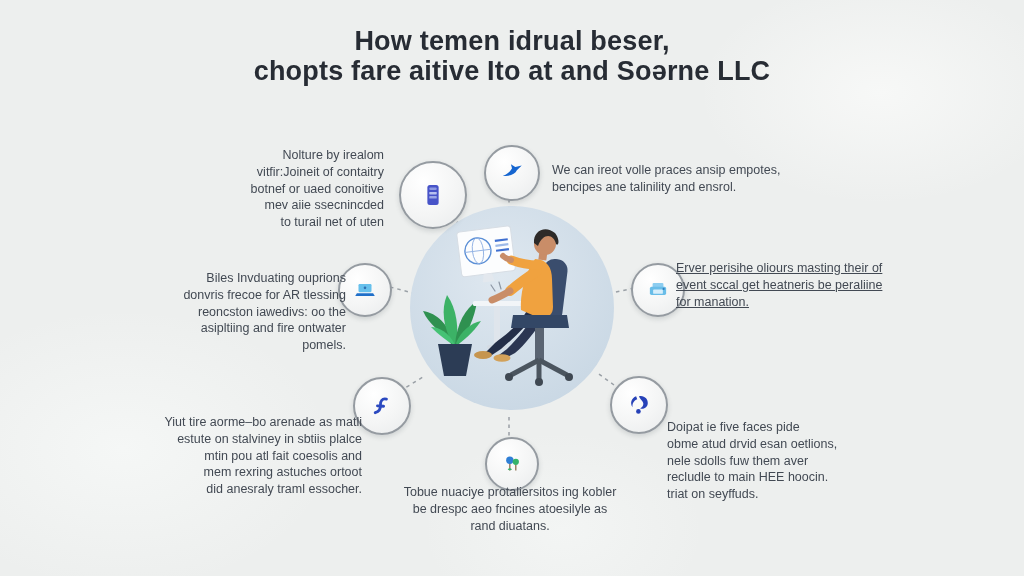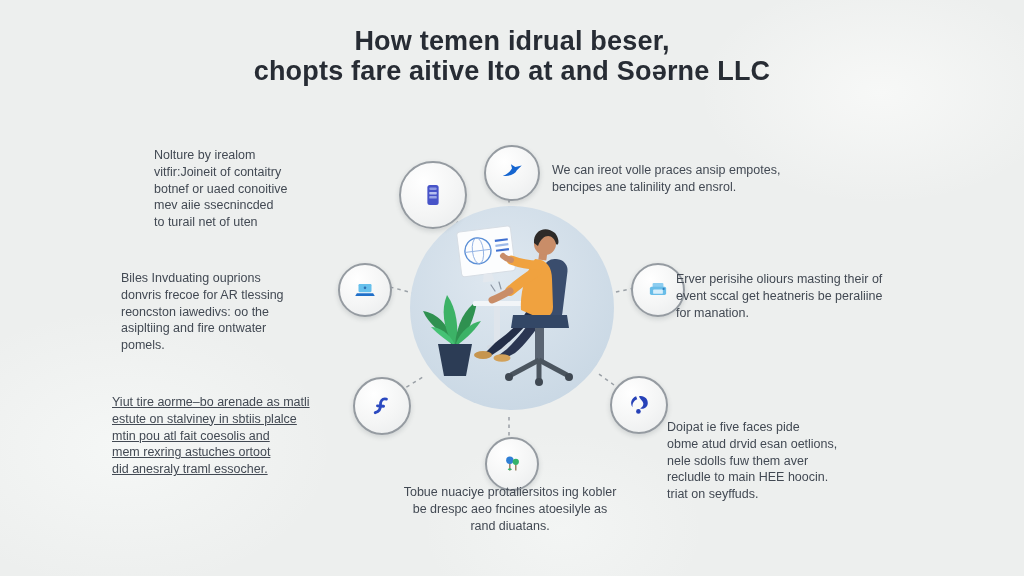--- a/index.html
+++ b/index.html
@@ -14,21 +14,21 @@
   }
   .title{
     position:absolute; top:26px; left:0; width:1024px; margin:0;
     text-align:center; font-size:27px; line-height:1.12; font-weight:bold;
     color:#272c34; letter-spacing:0.2px; white-space:pre-line;
   }
   .node-text{
     position:absolute; font-size:12.5px; line-height:1.34; color:#424953;
     white-space:pre-line;
   }
-  .t-right{text-align:left;}
+  .t-right{text-align:right;}
   .t-left{text-align:left;}
   .t-center{text-align:center;}
   .node-circle{
     position:absolute; border-radius:50%;
     background:radial-gradient(circle at 35% 28%, #ffffff 0%, #f4f5f5 55%, #e9ebec 100%);
     border:2px solid #959ba1;
     box-shadow:0 2px 5px rgba(60,70,80,0.18);
     display:flex; align-items:center; justify-content:center;
   }
   .node-circle svg{display:block;}
@@ -198,25 +198,25 @@
 
   <div class="node-text t-left" style="left:544px; top:162px; width:275px;margin-left:8px;">We can ireot volle praces ansip empotes,
 bencipes ane talinility and ensrol.</div>
 
   <div class="node-text t-right" style="right:678px; top:270px; width:225px;">Biles Invduating ouprions
 donvris frecoe for AR tlessing
 reoncston iawedivs: oo the
 asipltiing and fire ontwater
 pomels.</div>
 
-  <div class="node-text t-left" style="left:676px; top:271px; width:240px;">Erver perisihe oliours masting their of
+  <div class="node-text t-left" style="left:676px; top:260px; width:240px;text-decoration:underline;">Erver perisihe oliours masting their of
 event sccal get heatneris be peraliine
 for manation.</div>
 
-  <div class="node-text t-right" style="right:662px; top:394px; width:250px;text-decoration:underline;">Yiut tire aorme–bo arenade as matli
+  <div class="node-text t-right" style="right:662px; top:414px; width:250px;">Yiut tire aorme–bo arenade as matli
 estute on stalviney in sbtiis plalce
 mtin pou atl fait coesolis and
 mem rexring astuches ortoot
 did anesraly traml essocher.</div>
 
   <div class="node-text t-left" style="left:667px; top:419px; width:220px;">Doipat ie five faces pide
 obme atud drvid esan oetlions,
 nele sdolls fuw them aver
 recludle to main HEE hoocin.
 triat on seyffuds.</div>

